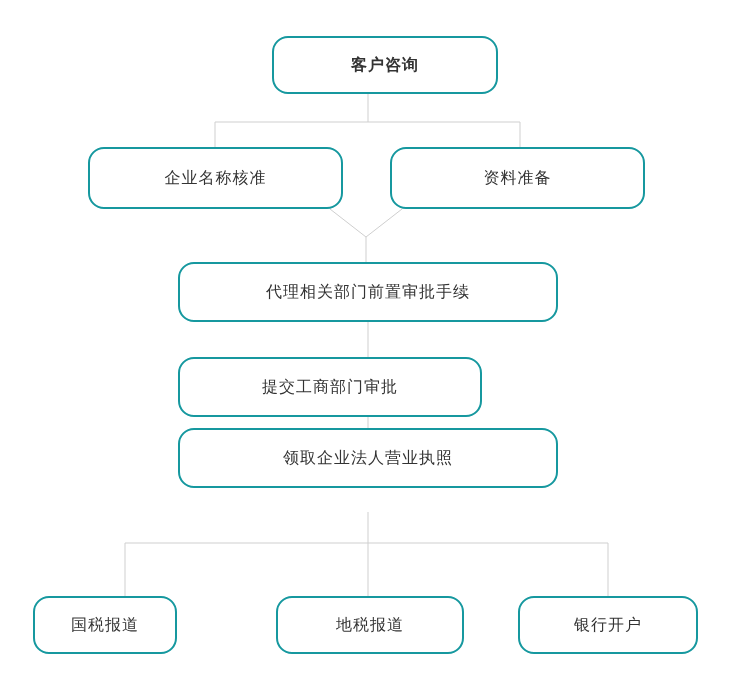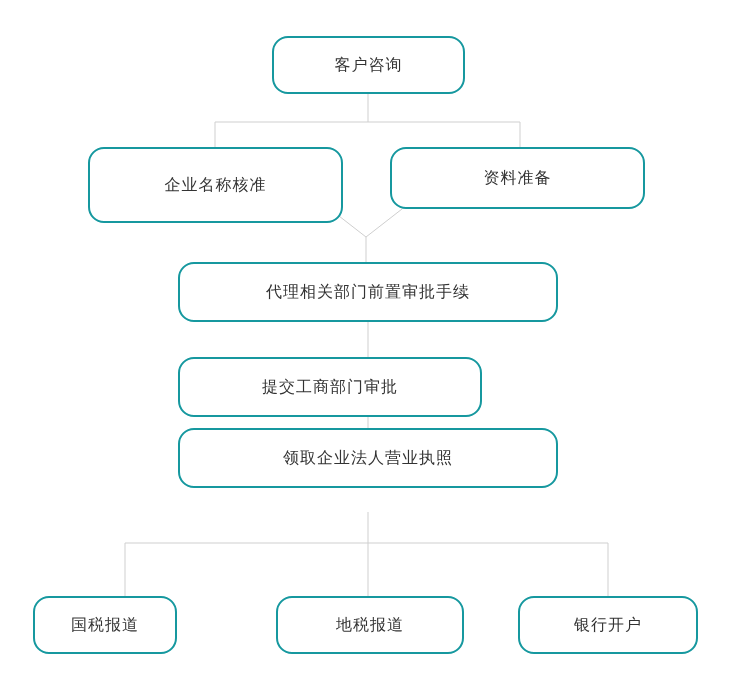--- a/index.html
+++ b/index.html
@@ -61,23 +61,23 @@
     <line x1="368" y1="322" x2="368" y2="357"></line>
     <line x1="368" y1="417" x2="368" y2="452"></line>
 
     <line x1="368" y1="512" x2="368" y2="543"></line>
     <line x1="125" y1="543" x2="608" y2="543"></line>
     <line x1="125" y1="543" x2="125" y2="596"></line>
     <line x1="368" y1="543" x2="368" y2="596"></line>
     <line x1="608" y1="543" x2="608" y2="596"></line>
   </svg>
 
-  <div class="node" style="left:272px; top:36px; width:193px; height:58px;">客户咨询</div>
+  <div class="node" style="left:272px; top:36px; width:226px; height:58px;font-weight:bold;">客户咨询</div>
 
-  <div class="node" style="left:88px; top:147px; width:255px; height:76px;">企业名称核准</div>
+  <div class="node" style="left:88px; top:147px; width:255px; height:62px;">企业名称核准</div>
 
   <div class="node" style="left:390px; top:147px; width:255px; height:62px;">资料准备</div>
 
   <div class="node" style="left:178px; top:262px; width:380px; height:60px;">代理相关部门前置审批手续</div>
 
   <div class="node" style="left:178px; top:357px; width:304px; height:60px;">提交工商部门审批</div>
 
   <div class="node" style="left:178px; top:428px; width:380px; height:60px;">领取企业法人营业执照</div>
 
   <div class="node" style="left:33px; top:596px; width:144px; height:58px;">国税报道</div>

